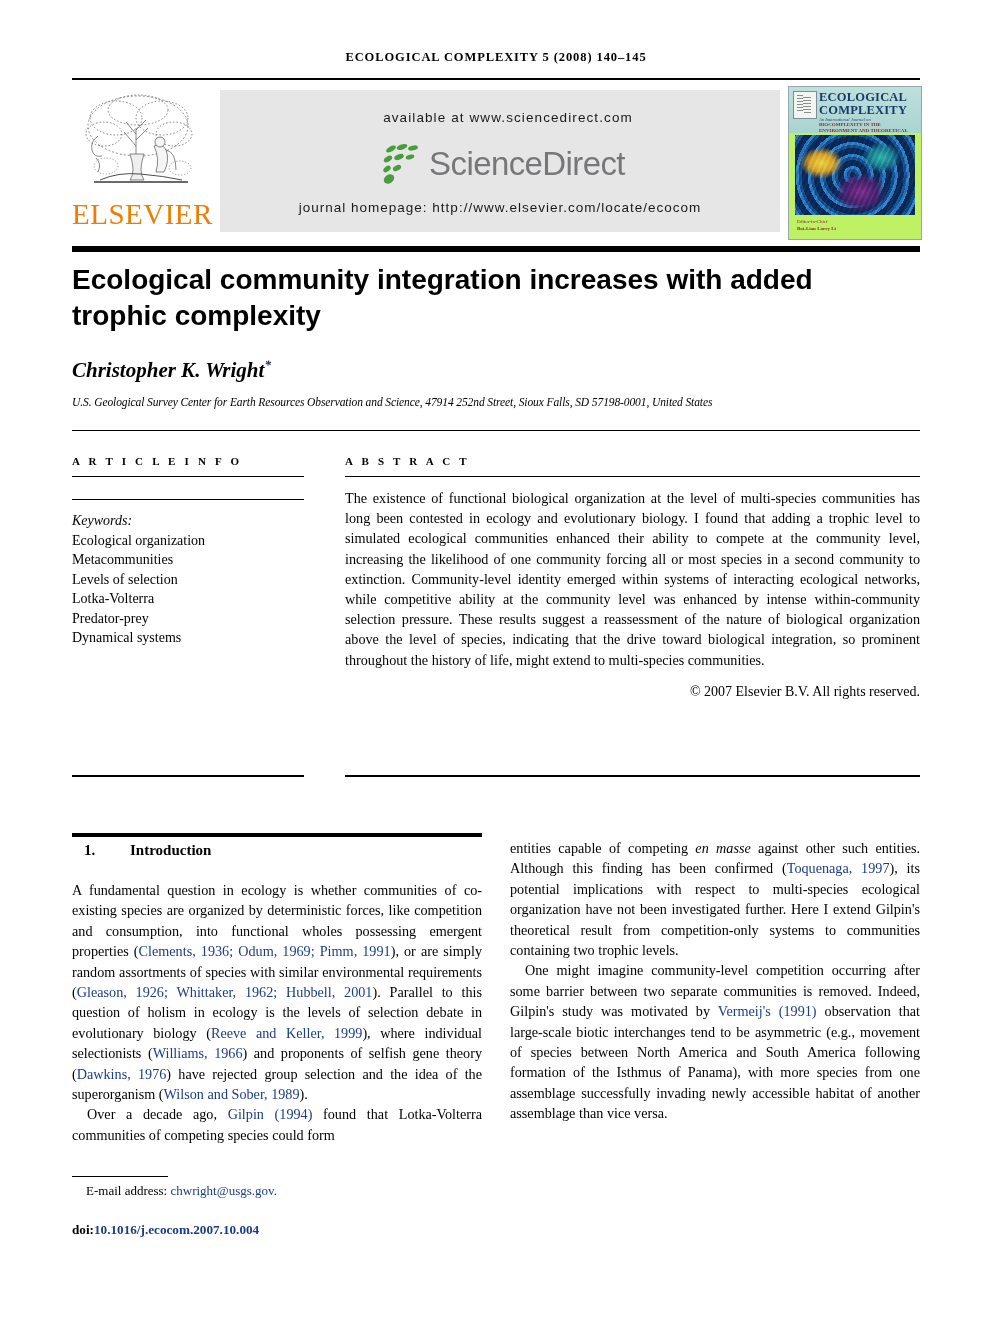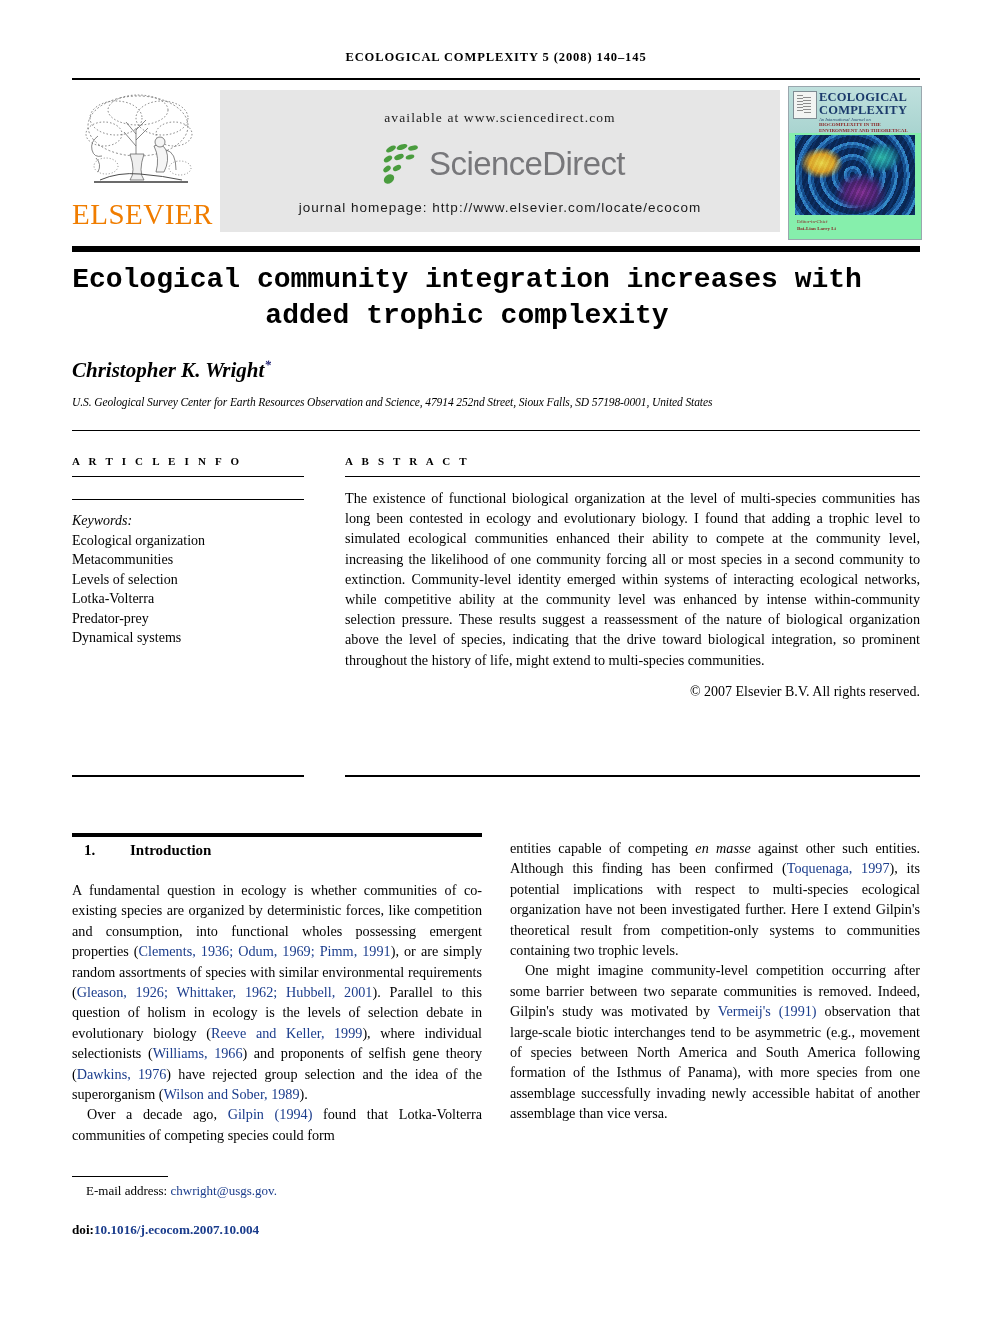--- a/index.html
+++ b/index.html
@@ -79,24 +79,25 @@
     left: 148px; top: 4px;
     width: 560px;
     height: 142px;
     background: #e6e6e6;
   }
   .sd-available {
     position: absolute;
     left: 0; top: 20px;
     width: 560px;
     text-align: center;
-    font-family: Liberation Serif, serif;
+    font-family: Liberation Sans, sans-serif;
     font-size: 13.5px;
     letter-spacing: 1.1px;
     color: #1a1a1a;
+    padding-left: 8px;
   }
   .sd-logo-wrap {
     position: absolute;
     left: 0; top: 50px;
     width: 560px;
     height: 48px;
     display: flex;
     align-items: center;
     justify-content: center;
   }
@@ -119,21 +120,21 @@
     color: #1a1a1a;
   }
 
   
   .cover {
     position: absolute;
     left: 716px; top: 0px;
     width: 132px;
     height: 152px;
     border: 1px solid #9aa7ae;
-    background: #86efac;
+    background: #bef264;
     overflow: hidden;
   }
   .cover-topband {
     position: absolute;
     left: 0; top: 0;
     width: 132px; height: 46px;
     background: linear-gradient(180deg,#bfe0dd 0%, #a9d4d0 100%);
   }
   .cover-elsevier-mark {
     position: absolute;
@@ -228,26 +229,25 @@
     width: 848px;
     height: 6px;
     background: #000;
   }
 
   
   .article-title {
     position: absolute;
     left: 72px; top: 262px;
     width: 790px;
-    font-family: Liberation Mono, monospace;
+    font-family: Liberation Sans, sans-serif;
     font-weight: bold;
     font-size: 28px;
     line-height: 36px;
     color: #000;
-    text-align: center;
   }
   .author-line {
     position: absolute;
     left: 72px; top: 357px;
     width: 800px;
     font-family: "Liberation Serif", serif;
     font-style: italic;
     font-weight: bold;
     font-size: 21px;
     color: #000;

